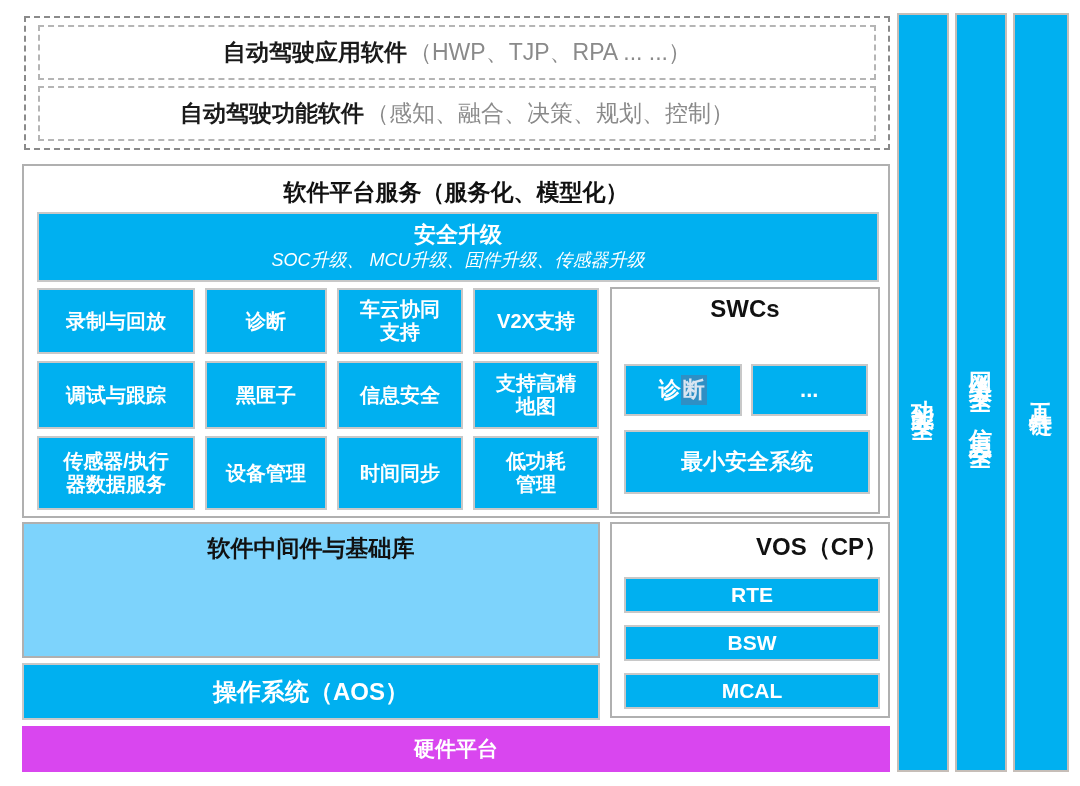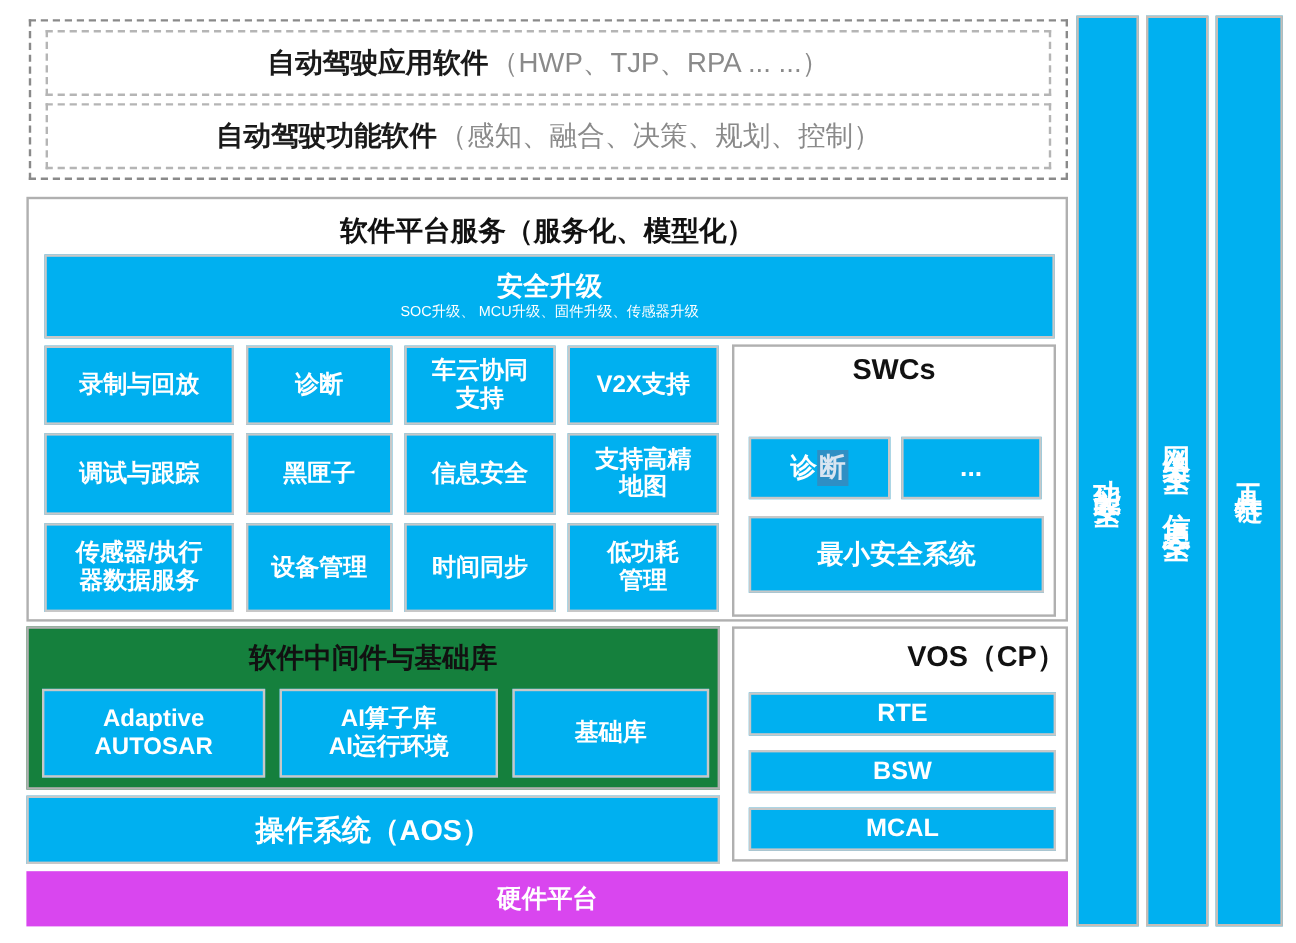--- a/index.html
+++ b/index.html
@@ -18,41 +18,41 @@
   .platform { position:absolute; left:22px; top:164px; width:868px; height:354px;
     border:2px solid #b0b0b0; background:#fff; }
   .panel-title { text-align:center; font-weight:bold; color:#111; }
   .platform > .panel-title { font-size:23px; padding-top:11px; }
 
   .blue { background:#00B0F0; color:#fff; border:2px solid #c8c8c8; }
 
   .security { position:absolute; left:13px; top:46px; width:842px; height:70px;
     display:flex; flex-direction:column; align-items:center; justify-content:center; }
   .security .t1 { font-size:22px; font-weight:bold; line-height:1.2; }
-  .security .t2 { font-size:12px; line-height:1.3; }
+  .security .t2 { font-size:18px; line-height:1.3;font-style:italic; }
 
   .services-grid { position:absolute; left:13px; top:122px; width:562px; height:222px;
     display:grid; grid-template-columns:158px 122px 126px 126px;
     grid-template-rows:66px 68px 74px; column-gap:10px; row-gap:7px; }
   .cell { display:flex; align-items:center; justify-content:center; text-align:center;
     font-size:20px; font-weight:bold; line-height:1.15; white-space:pre-line; padding:0 3px; }
 
   .swcs { position:absolute; left:586px; top:121px; width:270px; height:227px;
     border:2px solid #b0b0b0; background:#fff; }
   .swcs .panel-title { font-size:24px; padding-top:6px; }
   .swcs-small-row { position:absolute; top:75px; left:12px; width:244px; display:flex; gap:9px; }
   .swcs-small { flex:1; height:52px; display:flex; align-items:center; justify-content:center;
     font-size:22px; font-weight:bold; }
   .diag-hl { background:#2f8fc4; color:#d9e5f1; padding:0 2px; }
   .swcs-min { position:absolute; top:141px; left:12px; width:246px; height:64px;
     display:flex; align-items:center; justify-content:center; font-size:22px; font-weight:bold; }
 
   
   .middleware { position:absolute; left:22px; top:522px; width:578px; height:136px;
-    border:2px solid #b0b0b0; background:#15803d; }
+    border:2px solid #b0b0b0; background:#7dd3fc; }
   .middleware .panel-title { font-size:23px; padding-top:9px; }
   .mw-grid { position:absolute; left:11px; top:50px; width:556px; height:74px;
     display:grid; grid-template-columns:186px 182px 164px; column-gap:12px; }
 
   .aos { position:absolute; left:22px; top:663px; width:578px; height:57px;
     display:flex; align-items:center; justify-content:center; font-size:24px; font-weight:bold; }
 
   
   .vos { position:absolute; left:610px; top:522px; width:280px; height:196px;
     border:2px solid #b0b0b0; background:#fff; }
@@ -127,27 +127,20 @@
             <span class="diag-hl">断</span>
         </div>
         <div class="swcs-small blue">...</div>
       </div>
       <div class="swcs-min blue">最小安全系统</div>
     </div>
   </div>
 
   <div class="middleware">
     <div class="panel-title">软件中间件与基础库</div>
-    <div class="mw-grid">
-      <div class="cell blue">Adaptive
-AUTOSAR</div>
-      <div class="cell blue">AI算子库
-AI运行环境</div>
-      <div class="cell blue">基础库</div>
-    </div>
   </div>
 
   <div class="aos blue">操作系统（AOS）</div>
 
   <div class="vos">
     <div class="panel-title">VOS（CP）</div>
     <div class="vos-bars">
       <div class="vos-bar blue">RTE</div>
       <div class="vos-bar blue">BSW</div>
       <div class="vos-bar blue">MCAL</div>

